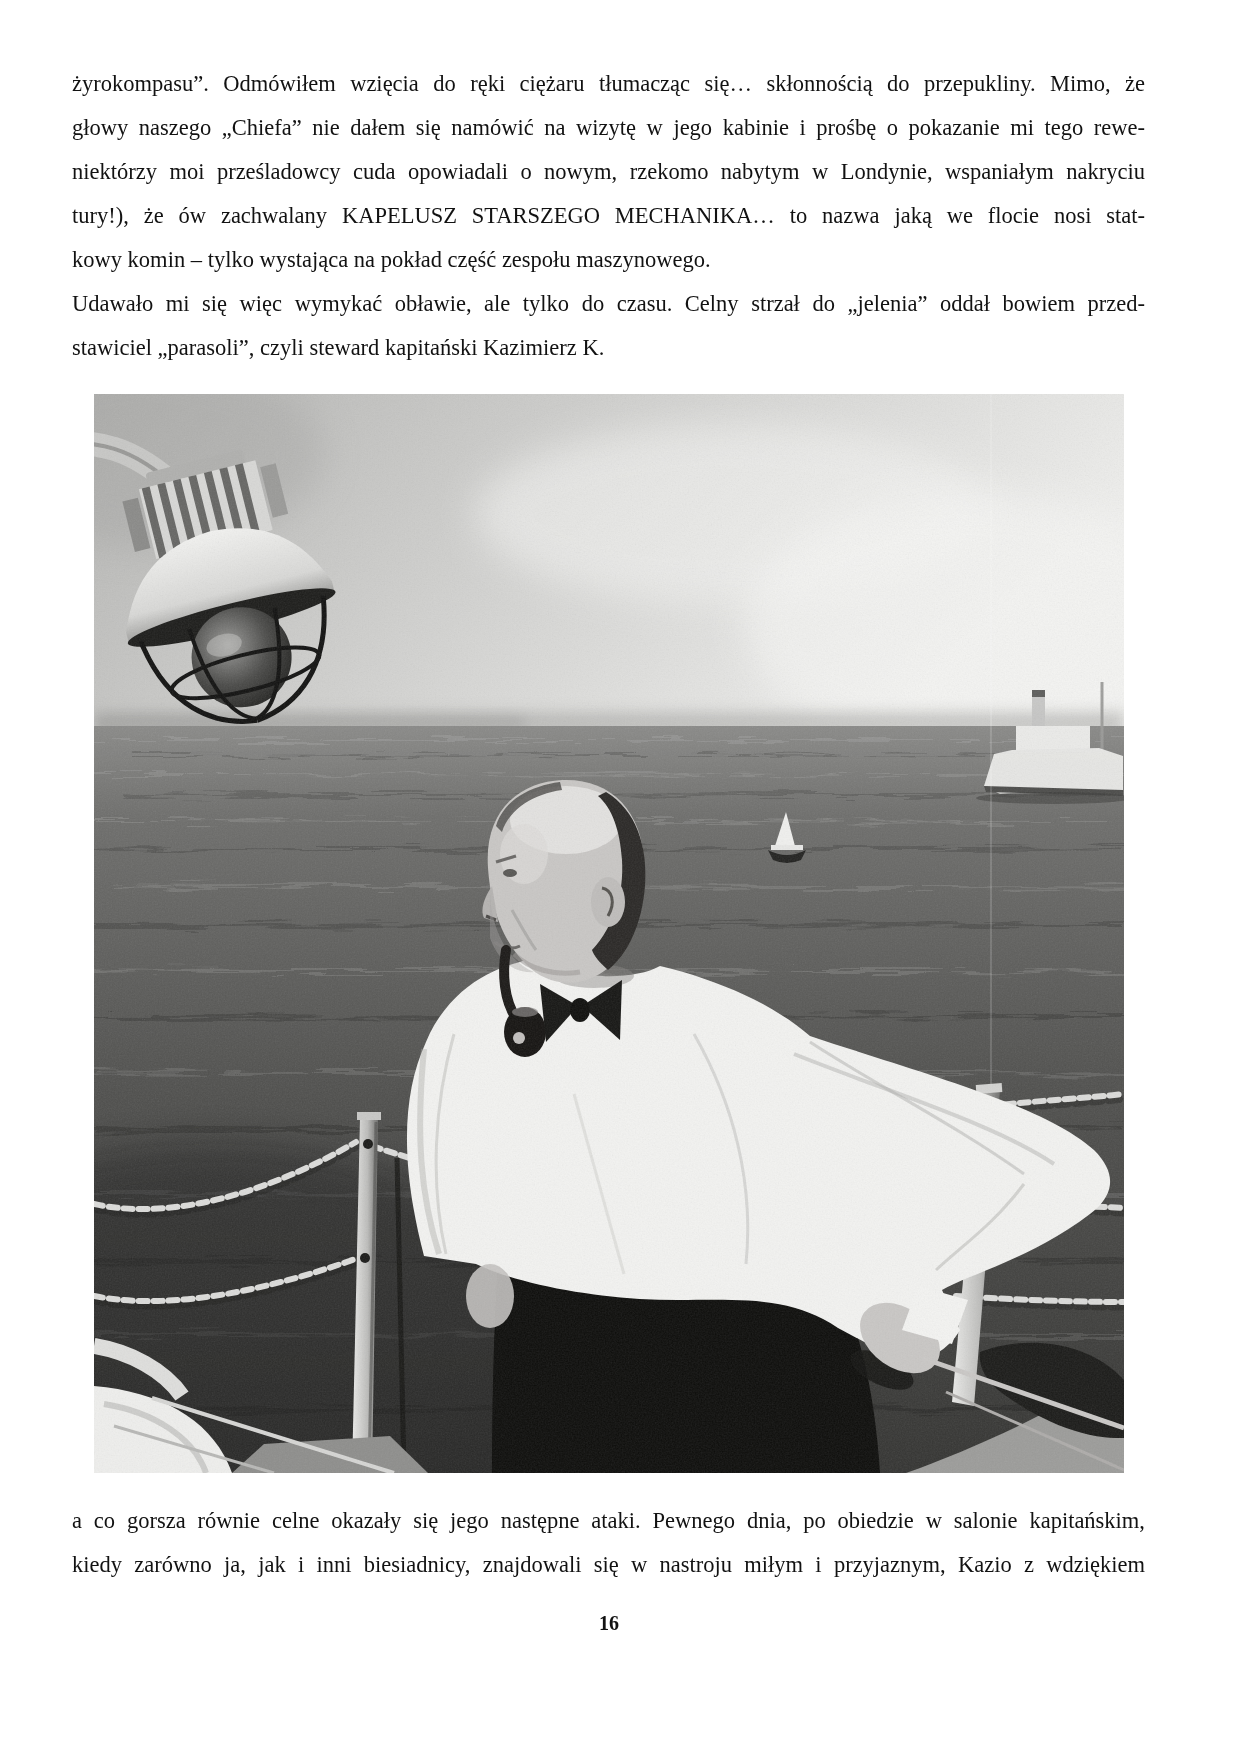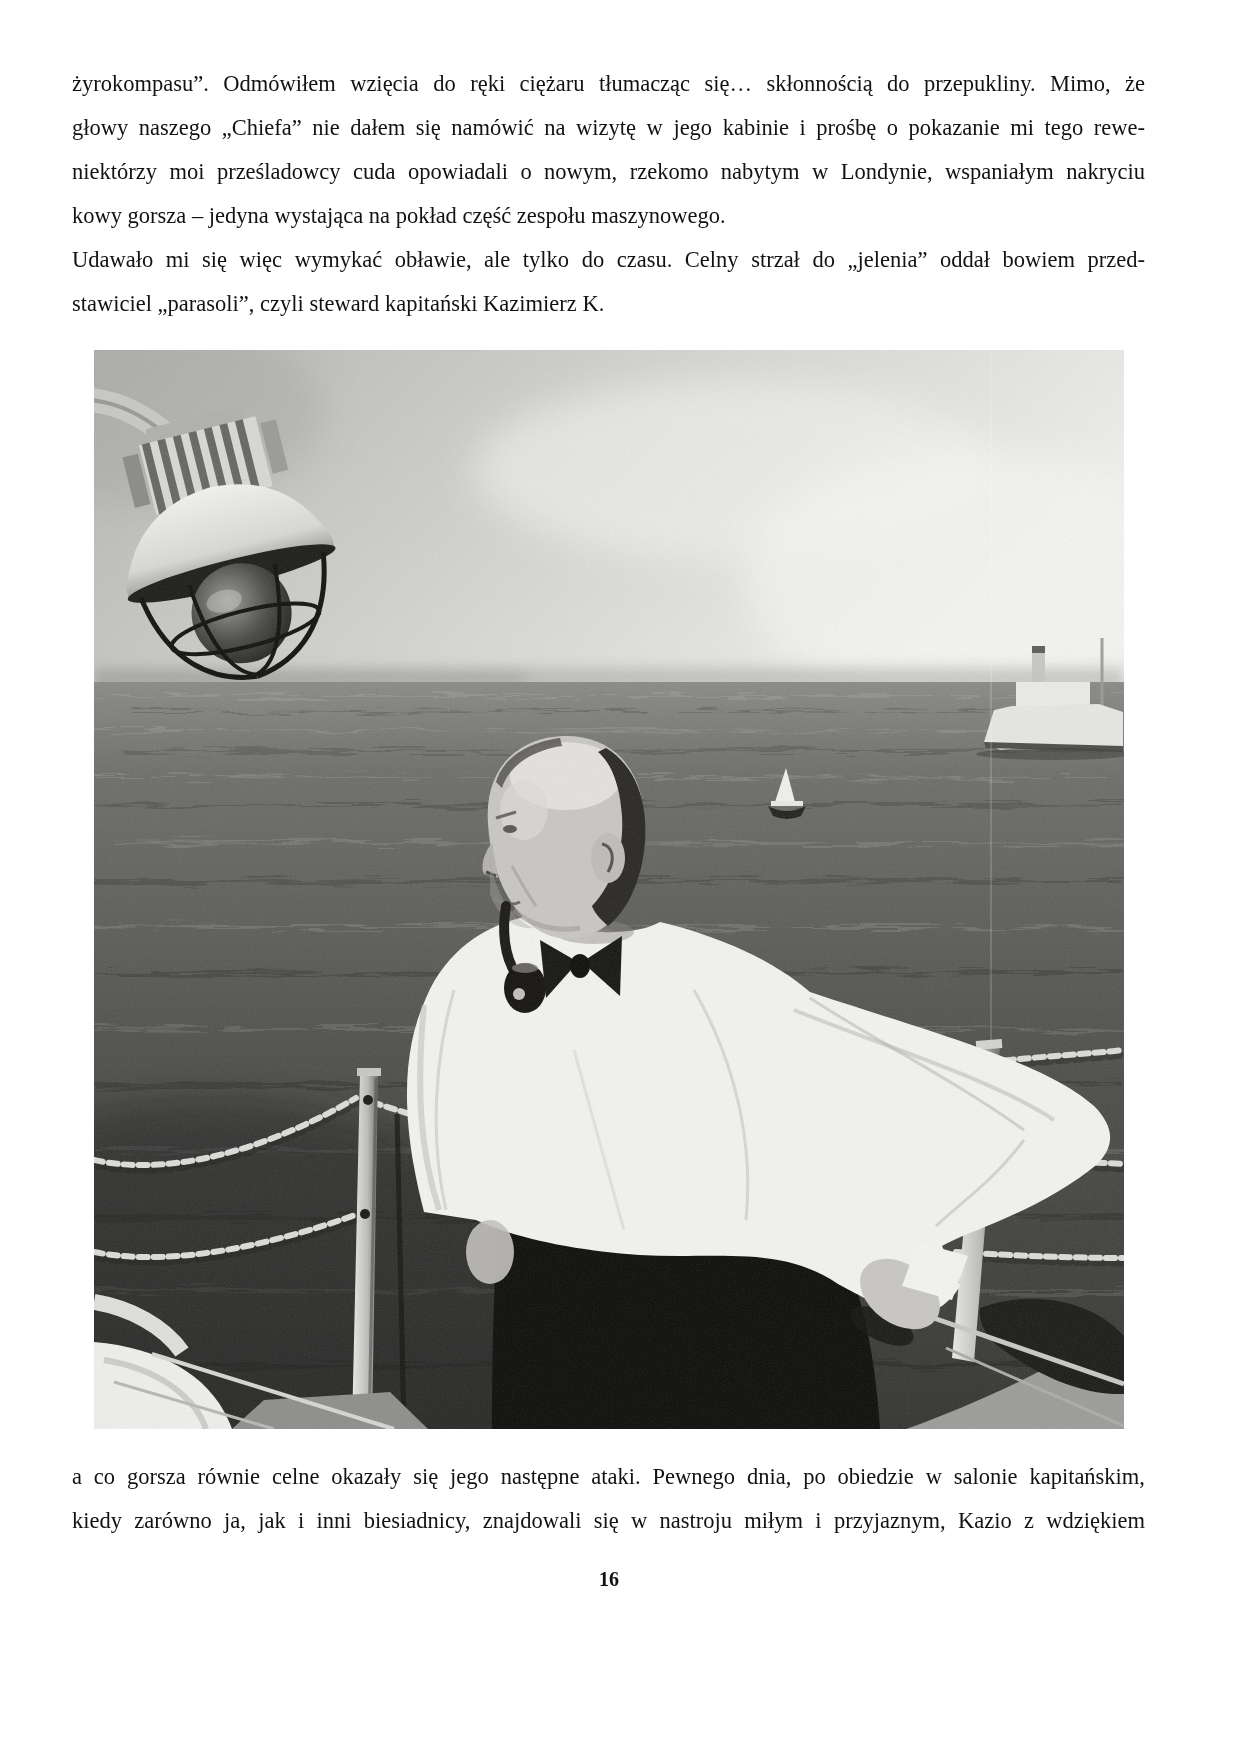--- a/index.html
+++ b/index.html
@@ -34,21 +34,22 @@
 </head>
 <body>
 
 <div class="page">
 
   <div class="text-block">
     <div class="para">
         <div class="line">żyrokompasu”. Odmówiłem wzięcia do ręki ciężaru tłumacząc się… skłonnością do przepukliny.  Mimo, że</div>
         <div class="line">głowy naszego „Chiefa” nie dałem się namówić na wizytę w jego kabinie i prośbę o pokazanie mi tego rewe-</div>
         <div class="line">niektórzy moi prześladowcy cuda opowiadali o nowym, rzekomo nabytym w Londynie, wspaniałym nakryciu</div>
-        <div class="line">kowy gorsza – jedyna wystająca na pokład część zespołu maszynowego.</div>
+        <div class="line">tury!), że ów zachwalany KAPELUSZ STARSZEGO MECHANIKA… to nazwa jaką we flocie nosi stat-</div>
+        <div class="line">kowy komin – tylko wystająca na pokład część zespołu maszynowego.</div>
       </div>
     <div class="para">
         <div class="line">Udawało mi się więc wymykać obławie, ale tylko do czasu. Celny strzał do „jelenia” oddał bowiem przed-</div>
         <div class="line">stawiciel „parasoli”, czyli steward kapitański Kazimierz K.</div>
       </div>
   </div>
 
   <figure class="photo" aria-label="Czarno-biała fotografia: mężczyzna z fajką w ustach, w białej koszuli i czarnej muszce, stoi z rękami na biodrach na pokładzie statku przy relingu z łańcuchów; po lewej u góry pokładowa lampa, w tle morze, mała łódka i biały statek na horyzoncie.">
     <svg viewBox="0 0 1030 1079" preserveAspectRatio="none" role="img">
       <defs>

